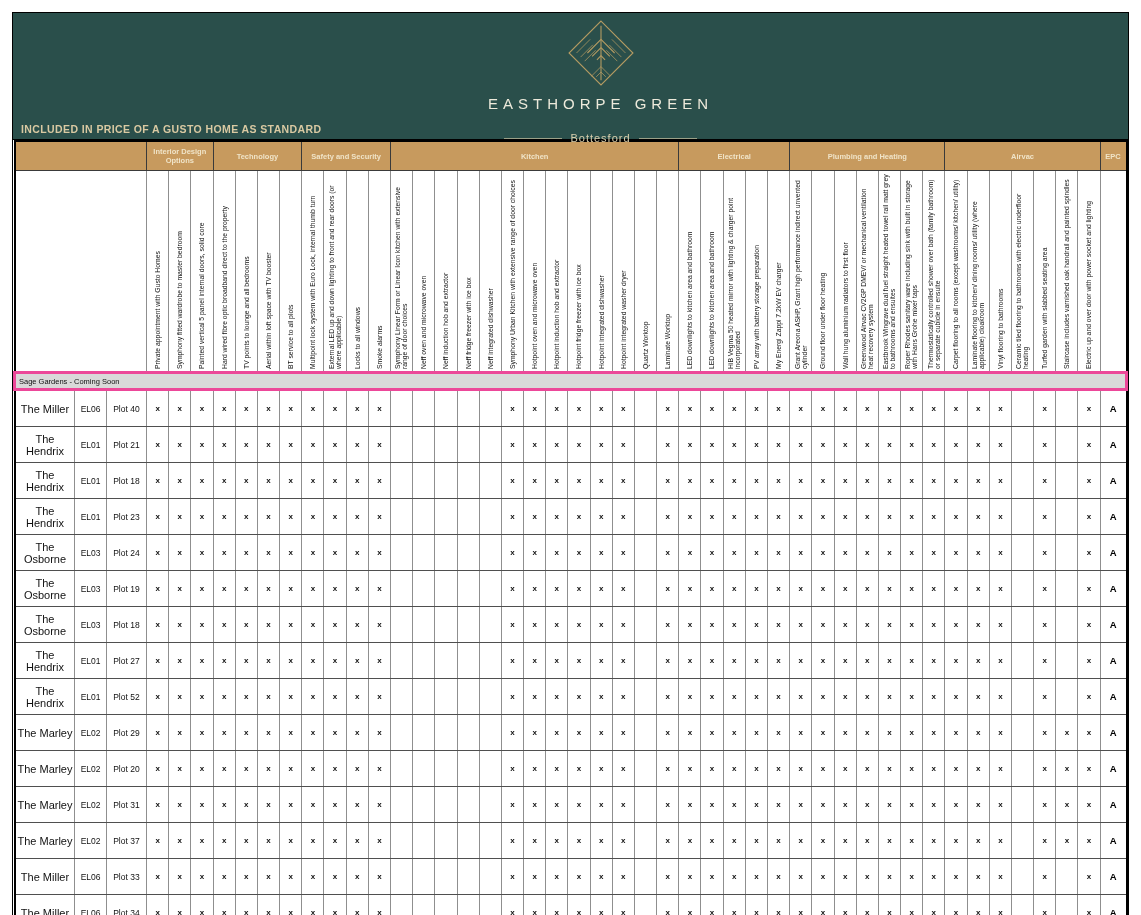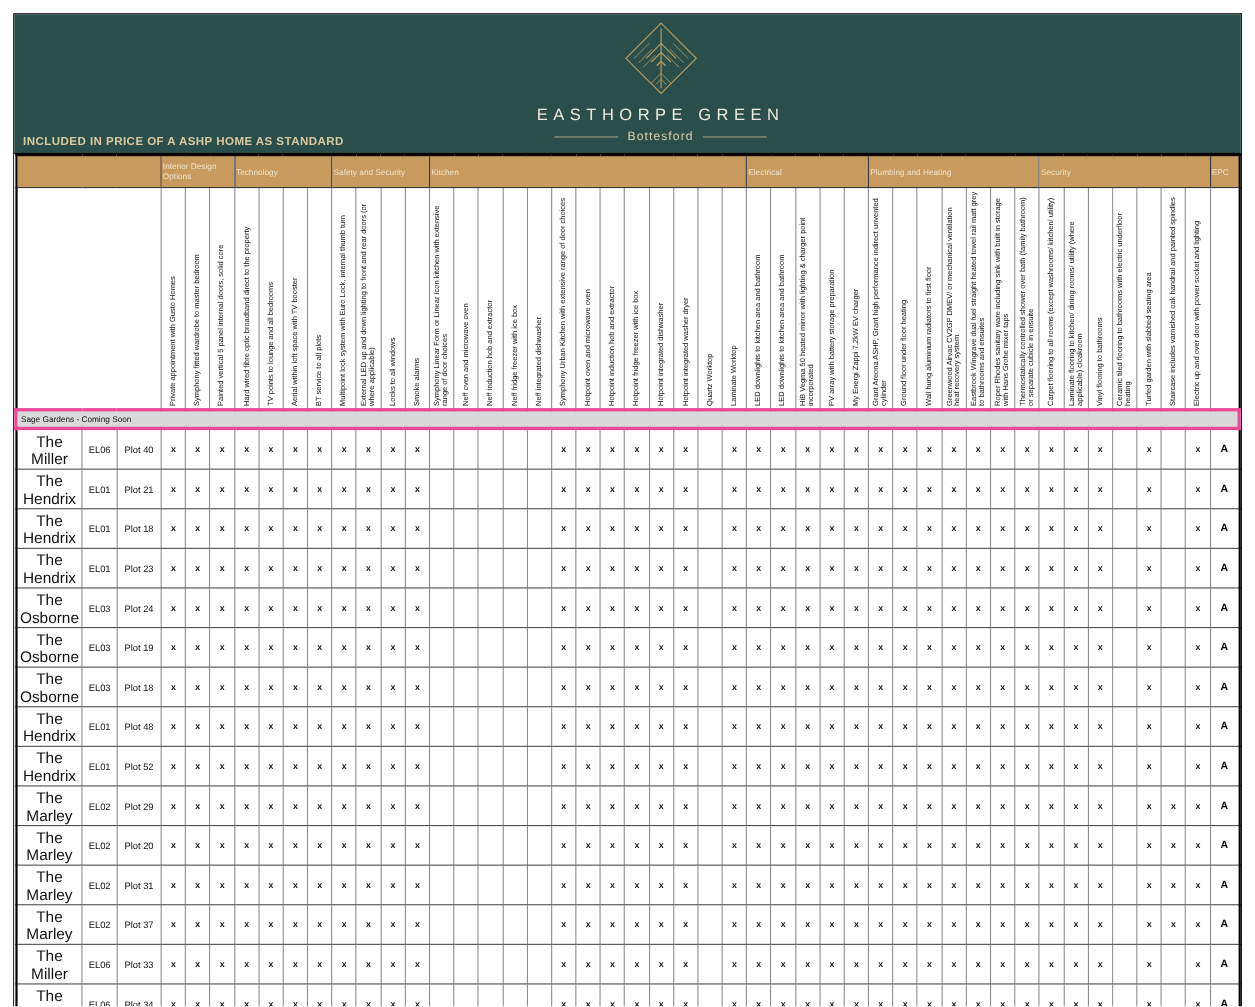--- a/index.html
+++ b/index.html
@@ -5,52 +5,52 @@
   html,body{margin:0;padding:0;background:#ffffff;}
   .page{position:relative;width:1141px;height:915px;background:#fff;overflow:hidden;
         font-family:"Liberation Sans", sans-serif;}
   .frame{position:absolute;left:12px;top:12px;width:1115px;border:1px solid #000;}
 
   
   .green-header{position:relative;height:126px;background:var(--header_green,#2a4f4b);
                 border-bottom:1px solid #000;}
   .logo-block{position:absolute;left:16px;right:0;top:6px;text-align:center;padding-left:44px;}
   .dev-name{margin-top:4px;color:#edeadb;font-size:15px;letter-spacing:5px;font-weight:400;}
-  .dev-loc-row{margin-top:5px;display:flex;align-items:center;justify-content:center;gap:8px;
+  .dev-loc-row{margin-top:20px;display:flex;align-items:center;justify-content:center;gap:8px;
                color:#d9cfad;font-size:11px;letter-spacing:1px;}
   .dev-loc-row .rule{display:inline-block;width:58px;height:1px;background:#9aa087;}
   .banner{position:absolute;left:8px;bottom:4px;color:#d9c9a2;font-weight:bold;
           font-size:10.5px;letter-spacing:.4px;}
 
   
   table.spec{width:1115px;border-collapse:collapse;table-layout:fixed;background:#fff;}
   table.spec td{border-left:1px solid #8f8f8f;border-right:1px solid #8f8f8f;
                 border-top:1px solid #4f4f4f;border-bottom:1px solid #4f4f4f;
                 padding:0;overflow:hidden;}
 
   tr.cat-row td{background:var(--category_tan,#c79a5e);color:var(--cream_text,#f0e4c8);
-                font-weight:normal;font-size:7.5px;text-align:left;height:26px;
+                font-weight:bold;font-size:7.5px;text-align:center;height:26px;
                 line-height:1.2;border:1px solid #3a3a3a;padding:1px;}
 
   tr.head-row td{height:200px;vertical-align:bottom;background:#fff;}
   .rotwrap{display:flex;justify-content:center;height:198px;overflow:hidden;}
   .rot{writing-mode:vertical-rl;transform:rotate(180deg);
        font-size:6.8px;line-height:7.2px;color:#111;text-align:left;padding:2px 0 1px 0;}
 
   td.logo-cell{background:var(--logo_tan,#cfa977);border:1px solid #2a2a2a;}
   .gusto-wrap{display:flex;flex-direction:row;justify-content:center;gap:9px;height:196px;padding-top:2px;}
   .vert{writing-mode:vertical-rl;transform:rotate(180deg);color:#fff;}
   .gusto-main{font-size:36px;font-weight:bold;letter-spacing:5px;line-height:36px;}
   .gusto-sub{font-size:17px;font-weight:400;letter-spacing:1px;height:70%;align-self:flex-start;}
 
   tr.section-row td{background:var(--section_gray,#d9d9d9);font-weight:normal;font-size:7.5px;
                     height:12px;padding:1px 0 1px 3px;border:3px solid #ec4899;color:#111;}
 
   tr.data-row td{height:35px;text-align:center;vertical-align:middle;background:#fff;}
-  td.cell-name{font-size:14px;color:#111;}
+  td.cell-name{font-size:11px;color:#111;}
   td.cell-type,td.cell-plot{font-size:8.5px;color:#111;}
   td.cell-mark{font-size:8px;font-weight:bold;color:#111;}
   td.cell-epc{font-size:9.5px;font-weight:bold;color:#000;}
 
   
   table.spec{border:2px solid #000;}
 </style>
 </head>
 <body>
 
@@ -71,21 +71,21 @@
             <path d="M50 70 L36 84 M50 78 L43 85" stroke-width="1.1"></path>
           </g>
         </svg>
         <div class="dev-name">EASTHORPE GREEN</div>
         <div class="dev-loc-row">
           <span class="rule"></span>
           <span>Bottesford</span>
           <span class="rule"></span>
         </div>
       </div>
-      <div class="banner">INCLUDED IN PRICE OF A ASHP HOME AS STANDARD</div>
+      <div class="banner">INCLUDED IN PRICE OF A GUSTO HOME AS STANDARD</div>
     </div>
 
     <table class="spec">
       <colgroup id="cols">
           <col style="width: 60px;">
           <col style="width: 31px;">
           <col style="width: 40px;">
           <col style="width: 22px;">
           <col style="width: 22px;">
           <col style="width: 22px;">
@@ -133,21 +133,21 @@
         </colgroup>
       <tbody id="tbody">
         <tr class="cat-row" id="category-row">
             <td colspan="3"></td>
             <td colspan="3">Interior Design Options</td>
             <td colspan="4">Technology</td>
             <td colspan="4">Safety and Security</td>
             <td colspan="13">Kitchen</td>
             <td colspan="5">Electrical</td>
             <td colspan="7">Plumbing and Heating</td>
-            <td colspan="7">Security</td>
+            <td colspan="7">Airvac</td>
             <td colspan="1">EPC</td>
           </tr>
         <tr class="head-row" id="feature-header-row">
           <td class="logo-cell" colspan="3">
             <div class="gusto-wrap">
               <div class="vert gusto-main">GUSTO</div>
               <div class="vert gusto-sub">Homes</div>
             </div>
           </td>
         <td>
@@ -709,21 +709,21 @@
             <td class="cell-mark">x</td>
             <td class="cell-mark"></td>
             <td class="cell-mark">x</td>
             <td class="cell-mark"></td>
             <td class="cell-mark">x</td>
             <td class="cell-epc">A</td>
           </tr>
           <tr class="data-row">
             <td class="cell-name">The Hendrix</td>
             <td class="cell-type">EL01</td>
-            <td class="cell-plot">Plot 48</td>
+            <td class="cell-plot">Plot 27</td>
             <td class="cell-mark">x</td>
             <td class="cell-mark">x</td>
             <td class="cell-mark">x</td>
             <td class="cell-mark">x</td>
             <td class="cell-mark">x</td>
             <td class="cell-mark">x</td>
             <td class="cell-mark">x</td>
             <td class="cell-mark">x</td>
             <td class="cell-mark">x</td>
             <td class="cell-mark">x</td>

